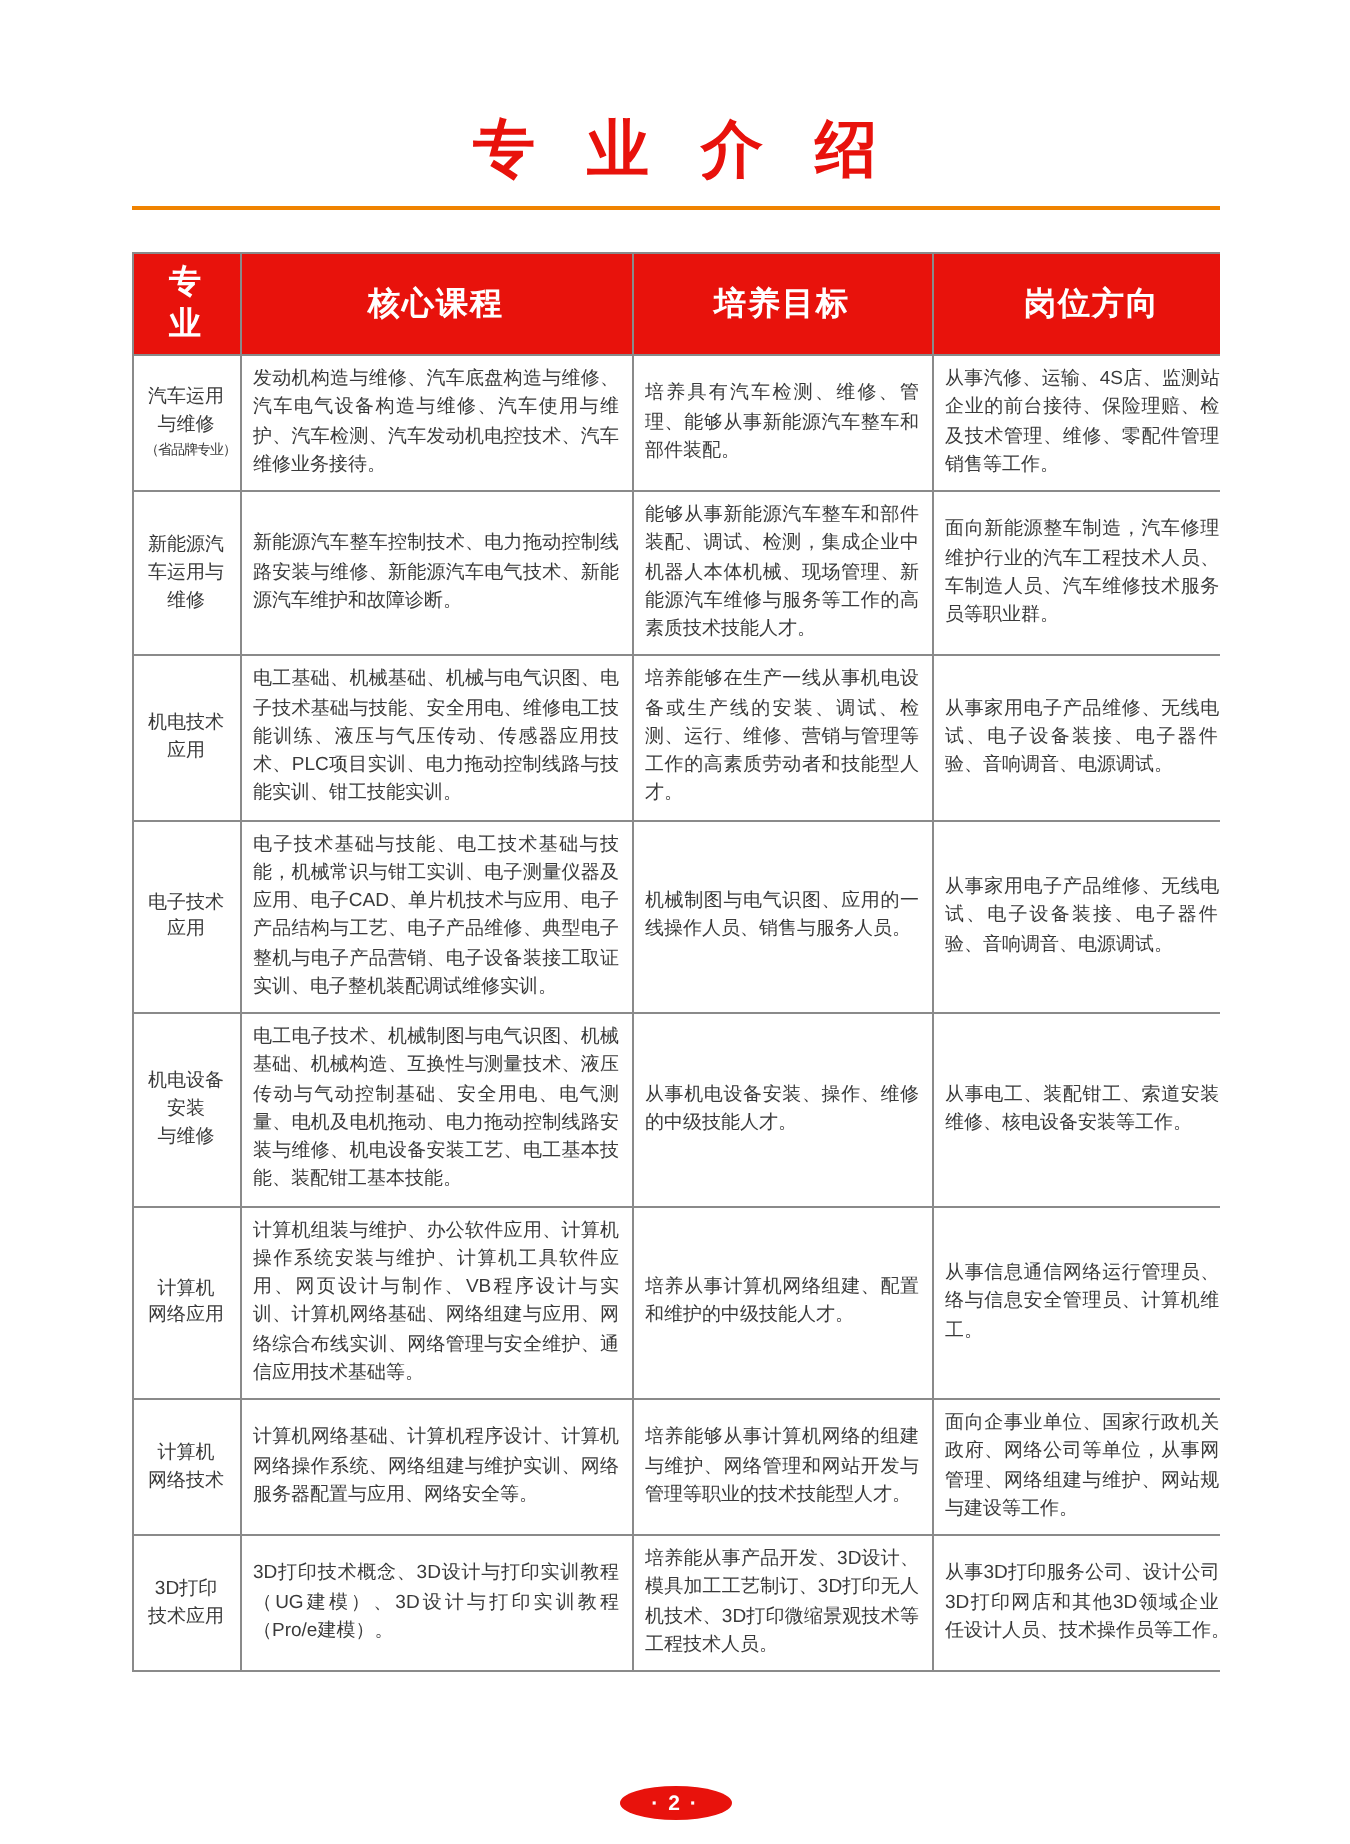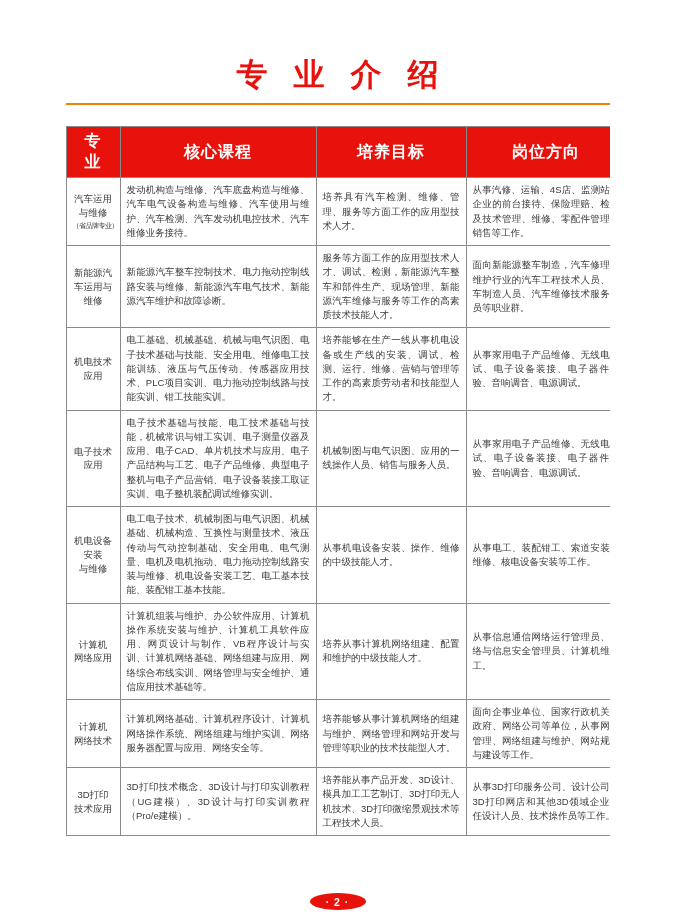--- a/index.html
+++ b/index.html
@@ -109,31 +109,31 @@
         </tr>
       </thead>
       <tbody>
         <tr>
           <td class="major-cell">
             <span class="major-name">汽车运用
 与维修</span>
             <span class="major-note">（省品牌专业）</span>
           </td>
           <td class="body-cell">发动机构造与维修、汽车底盘构造与维修、汽车电气设备构造与维修、汽车使用与维护、汽车检测、汽车发动机电控技术、汽车维修业务接待。</td>
-          <td class="body-cell">培养具有汽车检测、维修、管理、服务等方面工作的应用型技术人才。</td>
+          <td class="body-cell">培养具有汽车检测、维修、管理、能够从事新能源汽车整车和部件装配。</td>
           <td class="body-cell">从事汽修、运输、4S店、监测站等企业的前台接待、保险理赔、检测及技术管理、维修、零配件管理和销售等工作。</td>
         </tr>
         <tr>
           <td class="major-cell">
             <span class="major-name">新能源汽
 车运用与
 维修</span>
           </td>
           <td class="body-cell">新能源汽车整车控制技术、电力拖动控制线路安装与维修、新能源汽车电气技术、新能源汽车维护和故障诊断。</td>
-          <td class="body-cell">服务等方面工作的应用型技术人才、调试、检测，新能源汽车整车和部件生产、现场管理、新能源汽车维修与服务等工作的高素质技术技能人才。</td>
+          <td class="body-cell">能够从事新能源汽车整车和部件装配、调试、检测，集成企业中机器人本体机械、现场管理、新能源汽车维修与服务等工作的高素质技术技能人才。</td>
           <td class="body-cell">面向新能源整车制造，汽车修理与维护行业的汽车工程技术人员、汽车制造人员、汽车维修技术服务人员等职业群。</td>
         </tr>
         <tr>
           <td class="major-cell">
             <span class="major-name">机电技术
 应用</span>
           </td>
           <td class="body-cell">电工基础、机械基础、机械与电气识图、电子技术基础与技能、安全用电、维修电工技能训练、液压与气压传动、传感器应用技术、PLC项目实训、电力拖动控制线路与技能实训、钳工技能实训。</td>
           <td class="body-cell">培养能够在生产一线从事机电设备或生产线的安装、调试、检测、运行、维修、营销与管理等工作的高素质劳动者和技能型人才。</td>
           <td class="body-cell">从事家用电子产品维修、无线电调试、电子设备装接、电子器件检验、音响调音、电源调试。</td>

